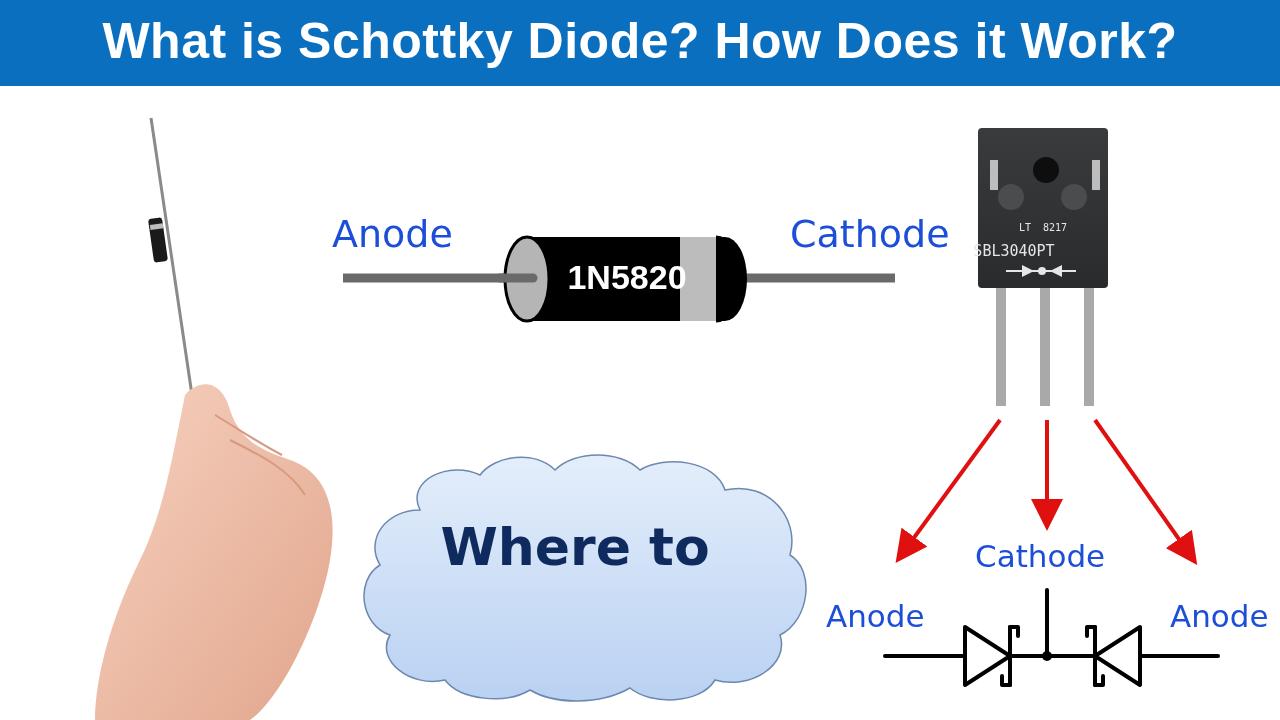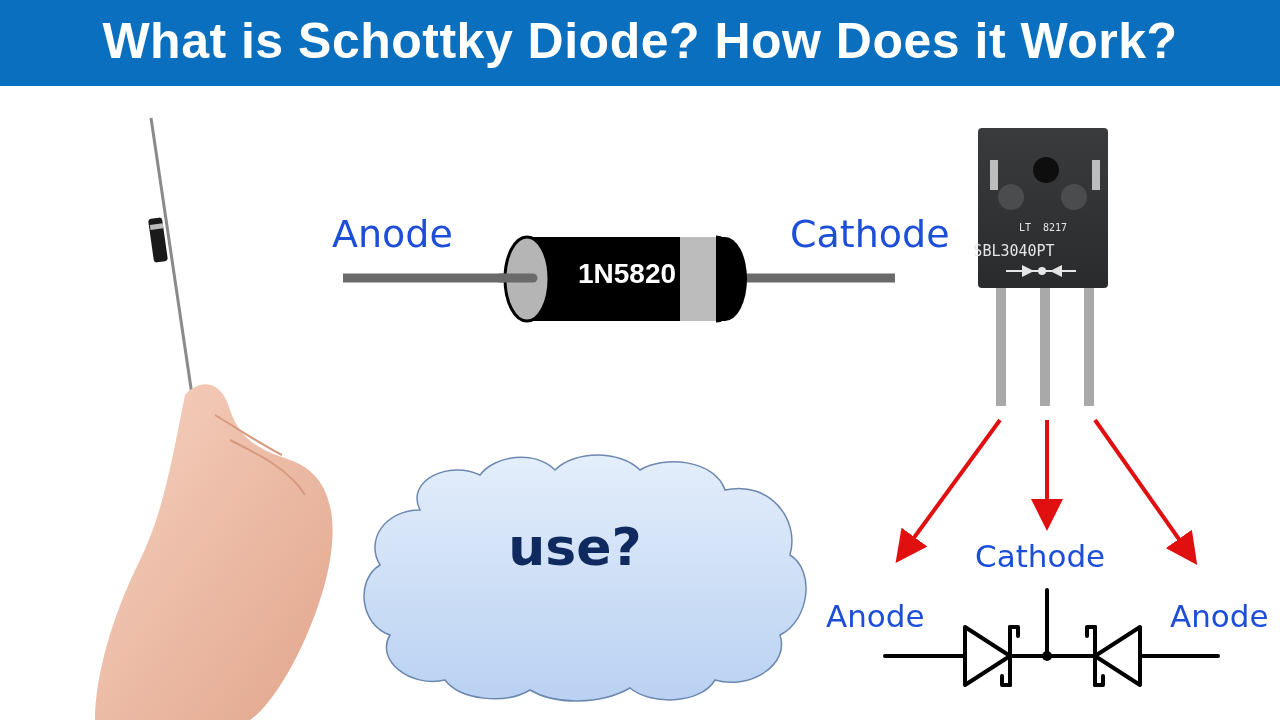--- a/index.html
+++ b/index.html
@@ -91,24 +91,24 @@
     <path d="M1140,627 L1095,656 L1140,685 Z"></path>
     <path d="M1095,627 L1087,627 L1087,636"></path>
     <path d="M1095,685 L1103,685 L1103,676"></path>
     <line x1="1140" y1="656" x2="1218" y2="656"></line>
   </g>
   <circle cx="1047" cy="656" r="5" fill="#000"></circle>
 </svg>
 
 <div class="lbl" style="left:332px;top:212px;font-size:38px;">Anode</div>
 <div class="lbl" style="left:790px;top:212px;font-size:38px;">Cathode</div>
-<div style="position:absolute;left:558px;top:258px;width:138px;text-align:center;color:#fff;font-weight:bold;font-size:28px;font-family:'Liberation Sans',sans-serif;">1N5820</div>
+<div style="position:absolute;left:558px;top:258px;width:138px;text-align:center;color:#fff;font-weight:bold;font-size:34px;font-family:'Liberation Sans',sans-serif;">1N5820</div>
 
 <div style="position:absolute;left:993px;top:222px;width:100px;text-align:center;color:#e6e6e6;font-size:10px;font-family:'DejaVu Sans Mono',monospace;white-space:pre;">LT  8217</div>
 <div style="position:absolute;left:959px;top:242px;width:110px;text-align:center;color:#e6e6e6;font-size:15px;font-family:'DejaVu Sans Mono',monospace;">SBL3040PT</div>
 
 <div class="cloud-text">
-  <div>use?</div>
+  <div>Where to</div>
 </div>
 
 <div class="lbl" style="left:975px;top:538px;font-size:31px;">Cathode</div>
 <div class="lbl" style="left:826px;top:598px;font-size:31px;">Anode</div>
 <div class="lbl" style="left:1170px;top:598px;font-size:31px;">Anode</div>
 
 </body></html>

